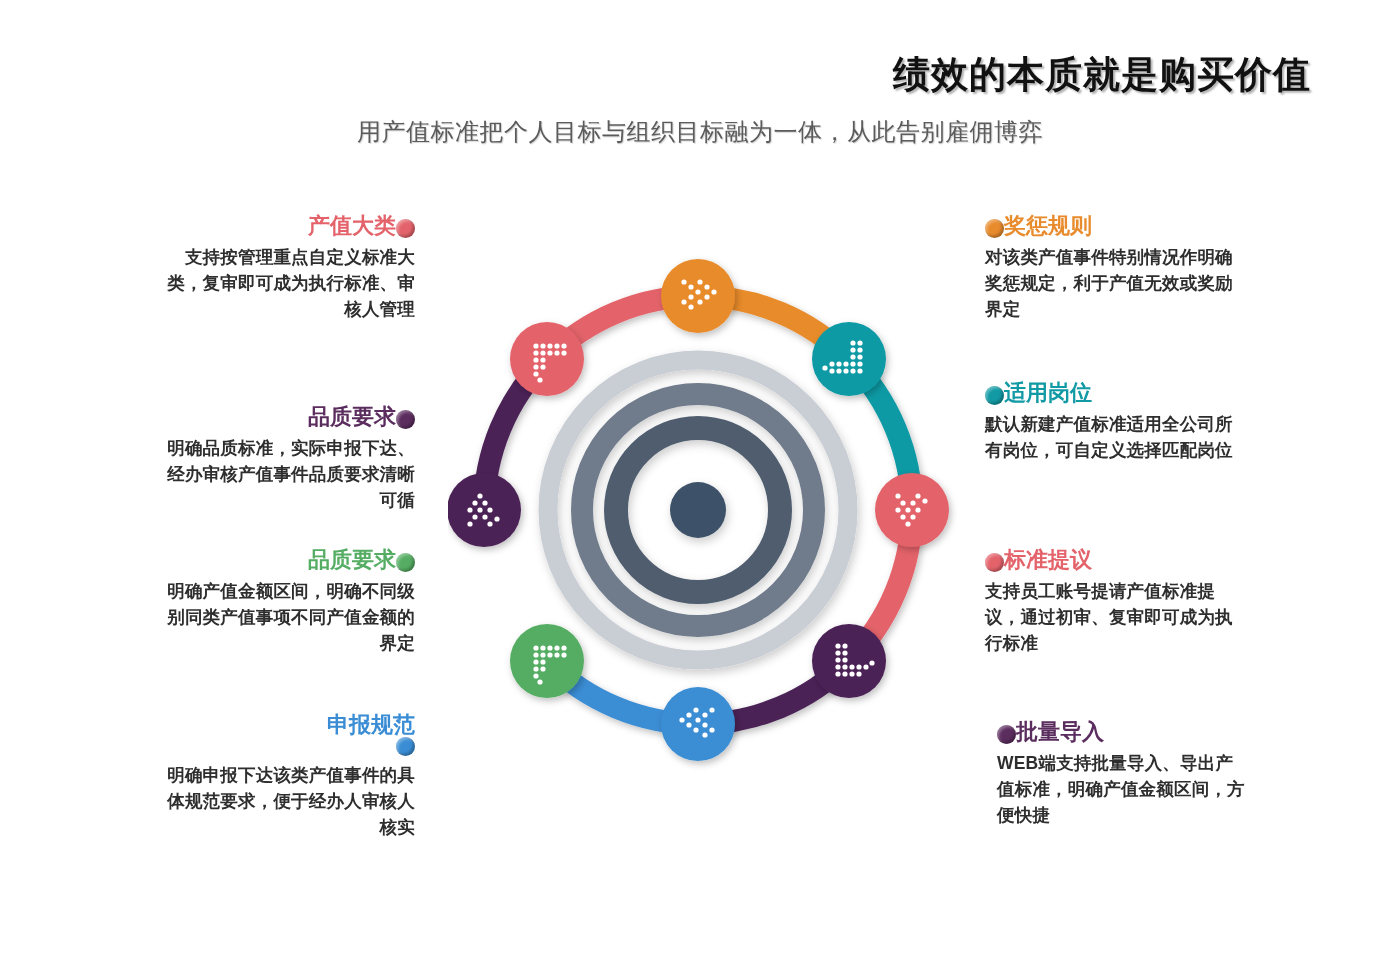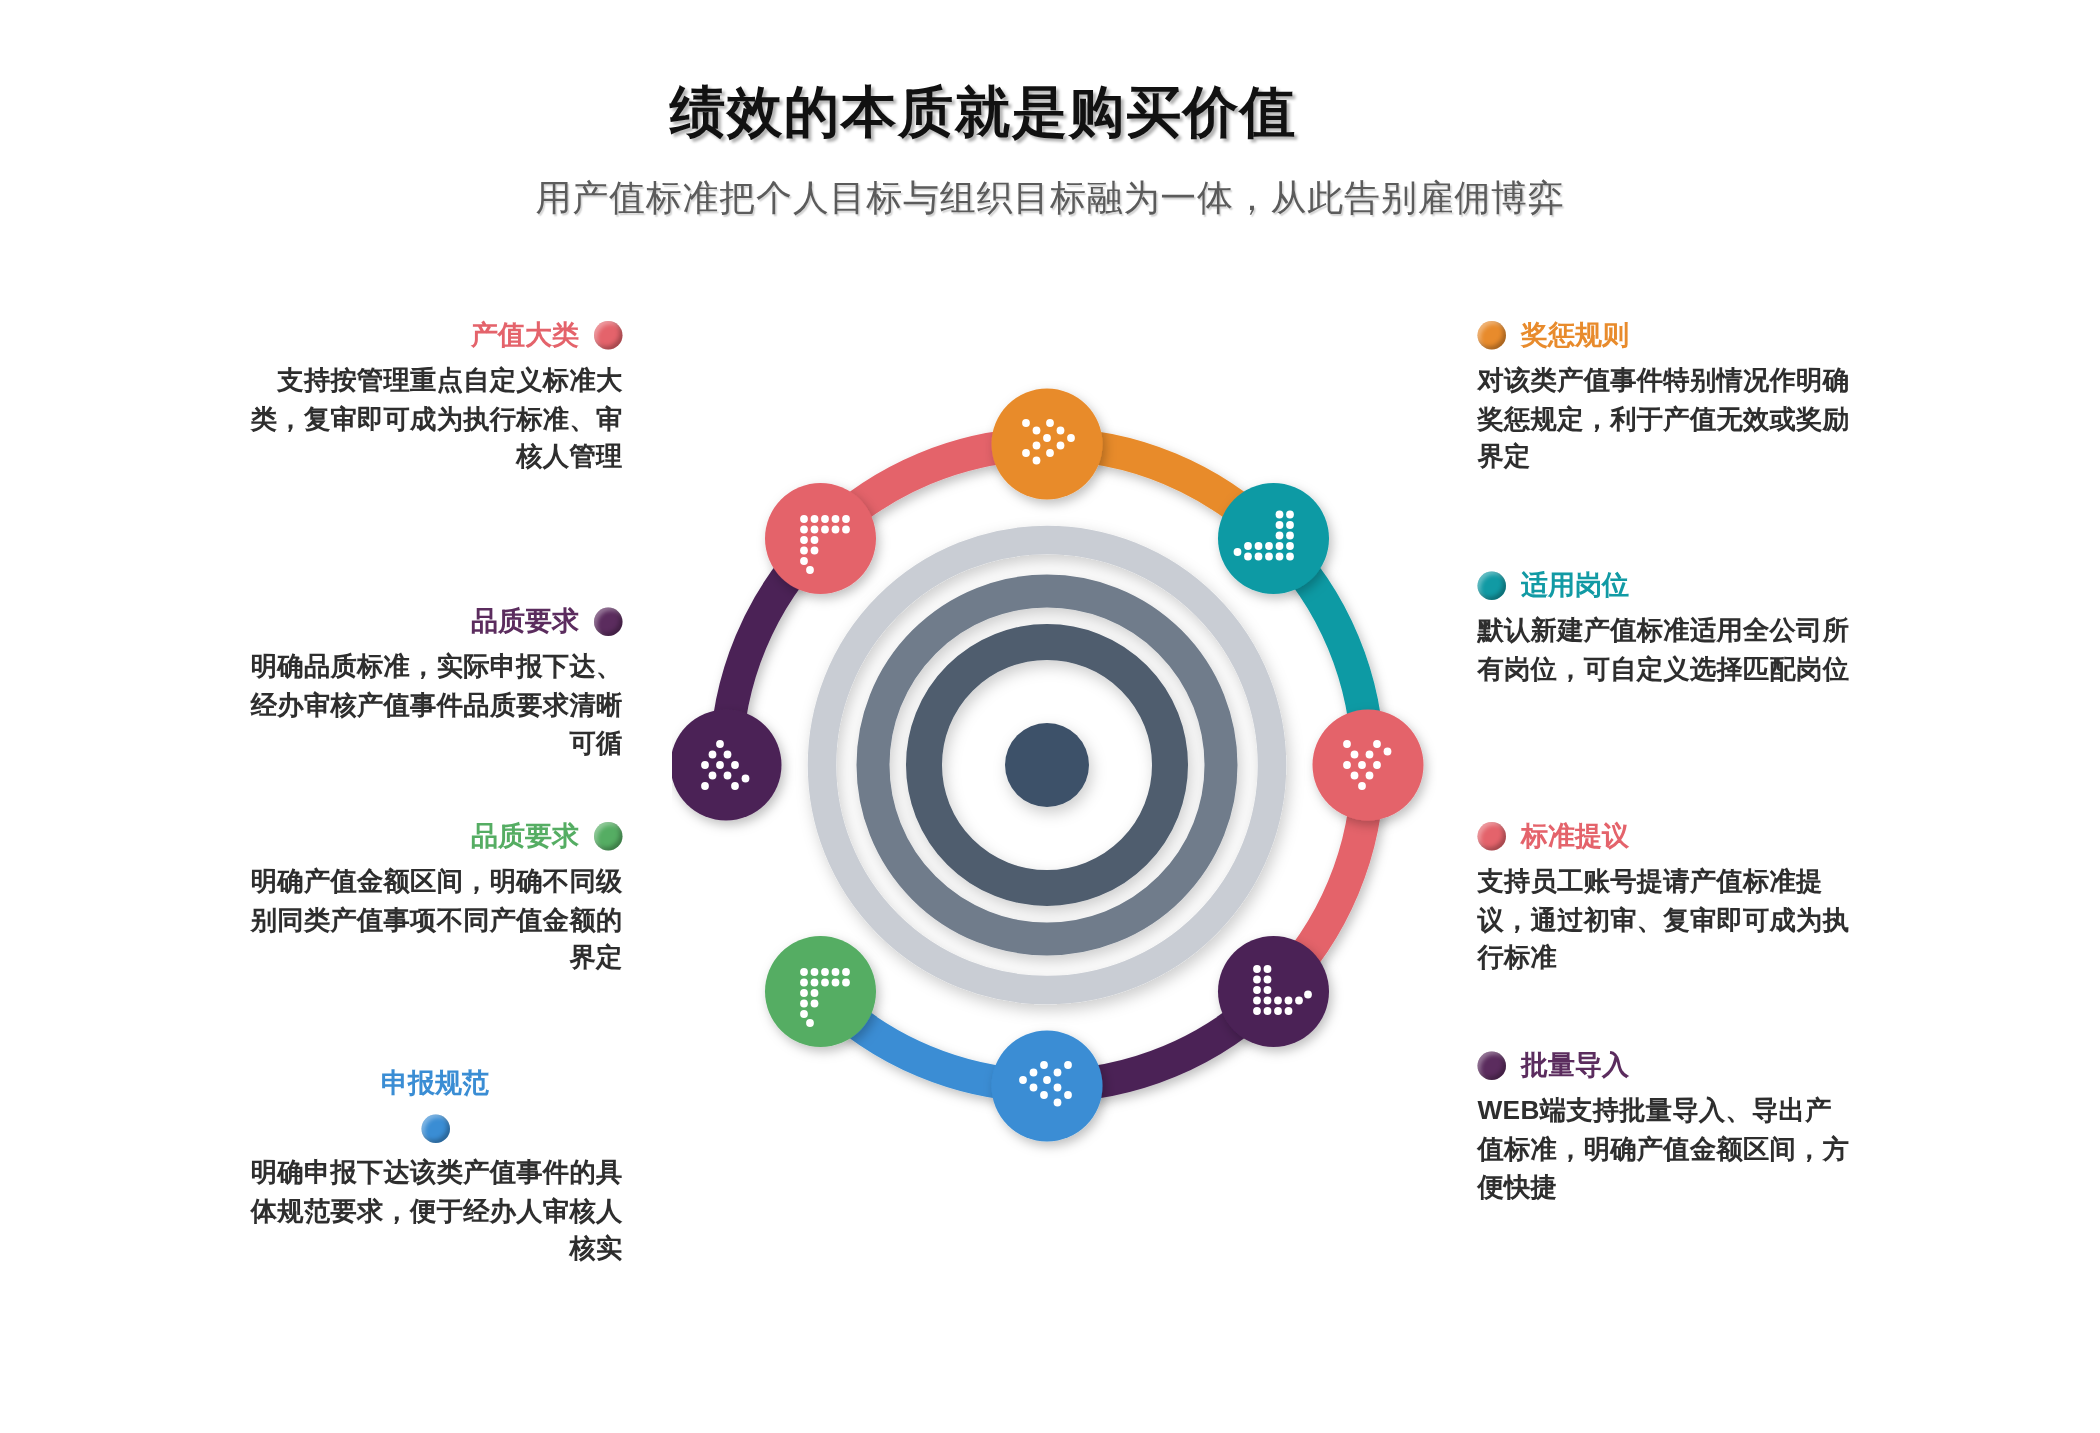--- a/index.html
+++ b/index.html
@@ -8,41 +8,41 @@
     background:#ffffff;
     font-family:"Liberation Sans","DejaVu Sans",sans-serif;
     overflow:hidden;
     position:relative;
   }
   #stage{position:relative;width:1400px;height:955px;}
 
   
   .main-title{
     position:absolute;left:0;top:50px;width:1311px;
-    text-align:center;
+    text-align:right;
     font-size:37px;font-weight:bold;color:#111111;
     letter-spacing:1px;
     text-shadow:2px 2px 2px rgba(0,0,0,0.30);
   }
   .sub-title{
     position:absolute;left:0;top:116px;width:1400px;
     text-align:center;
     font-size:24px;font-weight:normal;color:#5b5b5b;
     letter-spacing:0.5px;
     text-shadow:1px 1px 1px rgba(0,0,0,0.18);
   }
 
   
   .feat{position:absolute;width:250px;}
   .feat.left{left:165px;text-align:right;}
   .feat.right{left:985px;text-align:left;}
 
   .feat-head{
-    display:flex;align-items:center;gap:10px;
-    font-size:18px;font-weight:bold;
+    display:flex;align-items:flex-end;
+    font-size:22px;font-weight:bold;
     white-space:nowrap;
     margin-bottom:7px;
     line-height:1.1;
   }
   .feat.left .feat-head{justify-content:flex-end;}
   .feat.right .feat-head{justify-content:flex-start;}
 
   .bullet{
     width:19px;height:19px;border-radius:50%;
     flex:0 0 auto;display:block;
@@ -120,21 +120,21 @@
   </div>
 
   <div class="feat right" style="top:548px;">
     <div class="feat-head" style="color: rgb(228, 99, 107);">
       <span class="bullet" style="background:#E4636B"></span>
       <span>标准提议</span>
     </div>
     <div class="feat-body">支持员工账号提请产值标准提议，通过初审、复审即可成为执行标准</div>
   </div>
 
-  <div class="feat right" style="top:701px;">
+  <div class="feat right" style="top:720px;margin-left:12px;">
     <div class="feat-head" style="color: rgb(91, 44, 94);">
       <span class="bullet" style="background:#5B2C5E"></span>
       <span>批量导入</span>
     </div>
     <div class="feat-body">WEB端支持批量导入、导出产值标准，明确产值金额区间，方便快捷</div>
   </div>
 
   <div id="ring-wrap">
     <svg id="ring-svg" viewBox="0 0 510 545" xmlns="http://www.w3.org/2000/svg">
       <defs>

